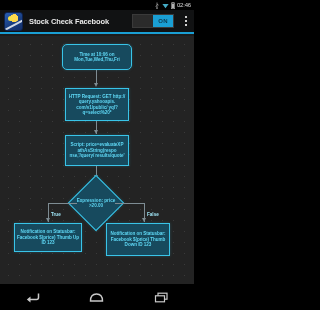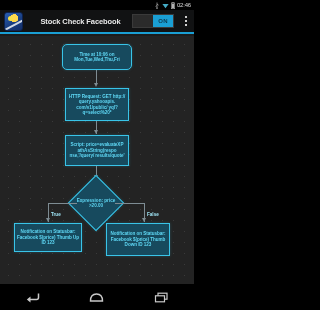--- a/index.html
+++ b/index.html
@@ -58,21 +58,20 @@
   .app-icon:before{
     content:""; position:absolute; left:3px; top:3px;
     width:5px; height:5px; border-radius:50%; background:#f5e04a;
   }
   .ab-title {
     color:#e9e9e9; font-size:7.5px; line-height:9px;
     margin-left:6px; flex:1;
     white-space:nowrap; overflow:hidden;
     font-weight:bold;
     letter-spacing:-.1px;
-    text-align:center;
   }
   .toggle {
     width:42px; height:14px; margin-right:6px;
     display:flex; flex:none;
     border:1px solid #3a3a3a;
     background:#242424;
   }
   .toggle-off {
     flex:1; background:#2b2b2b;
   }

